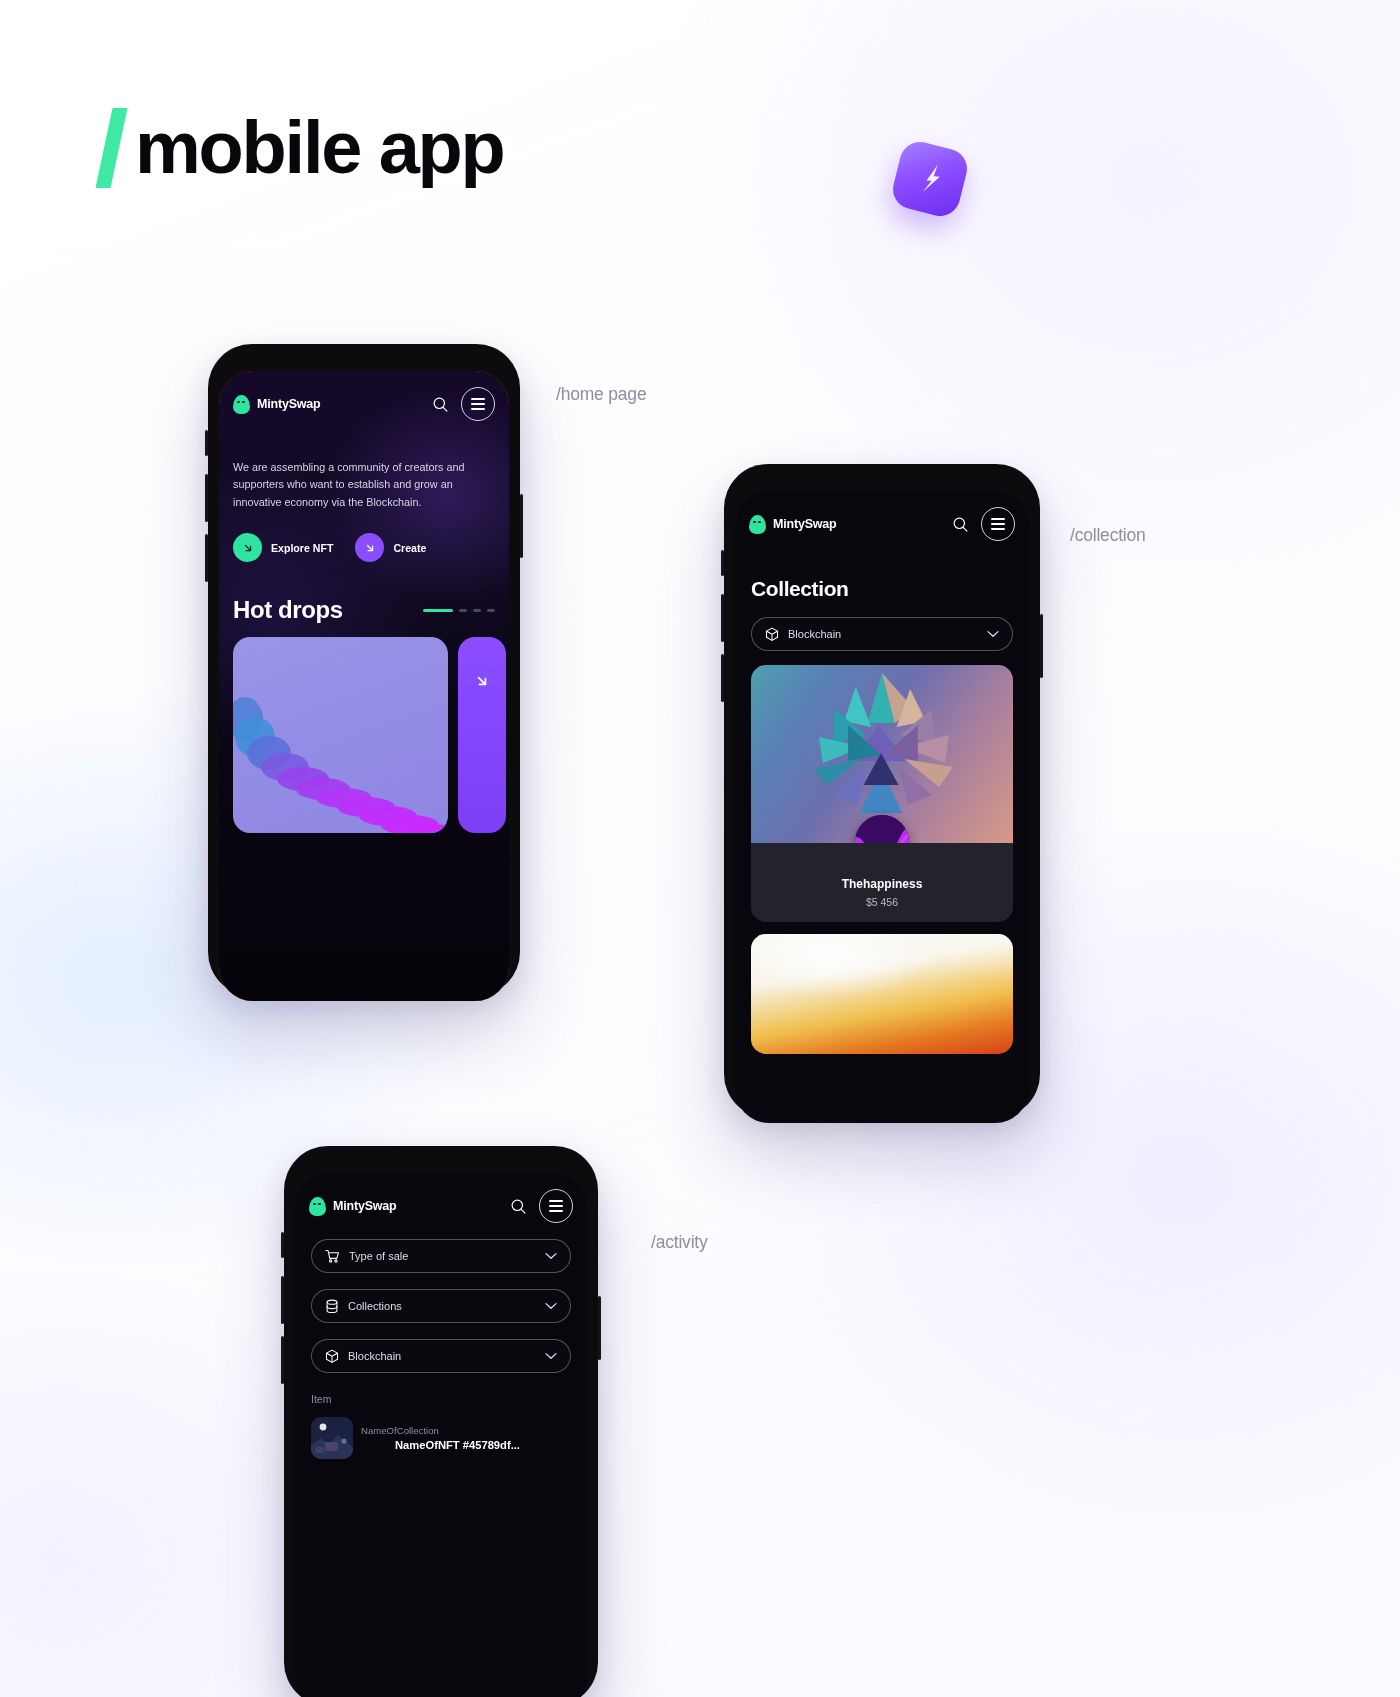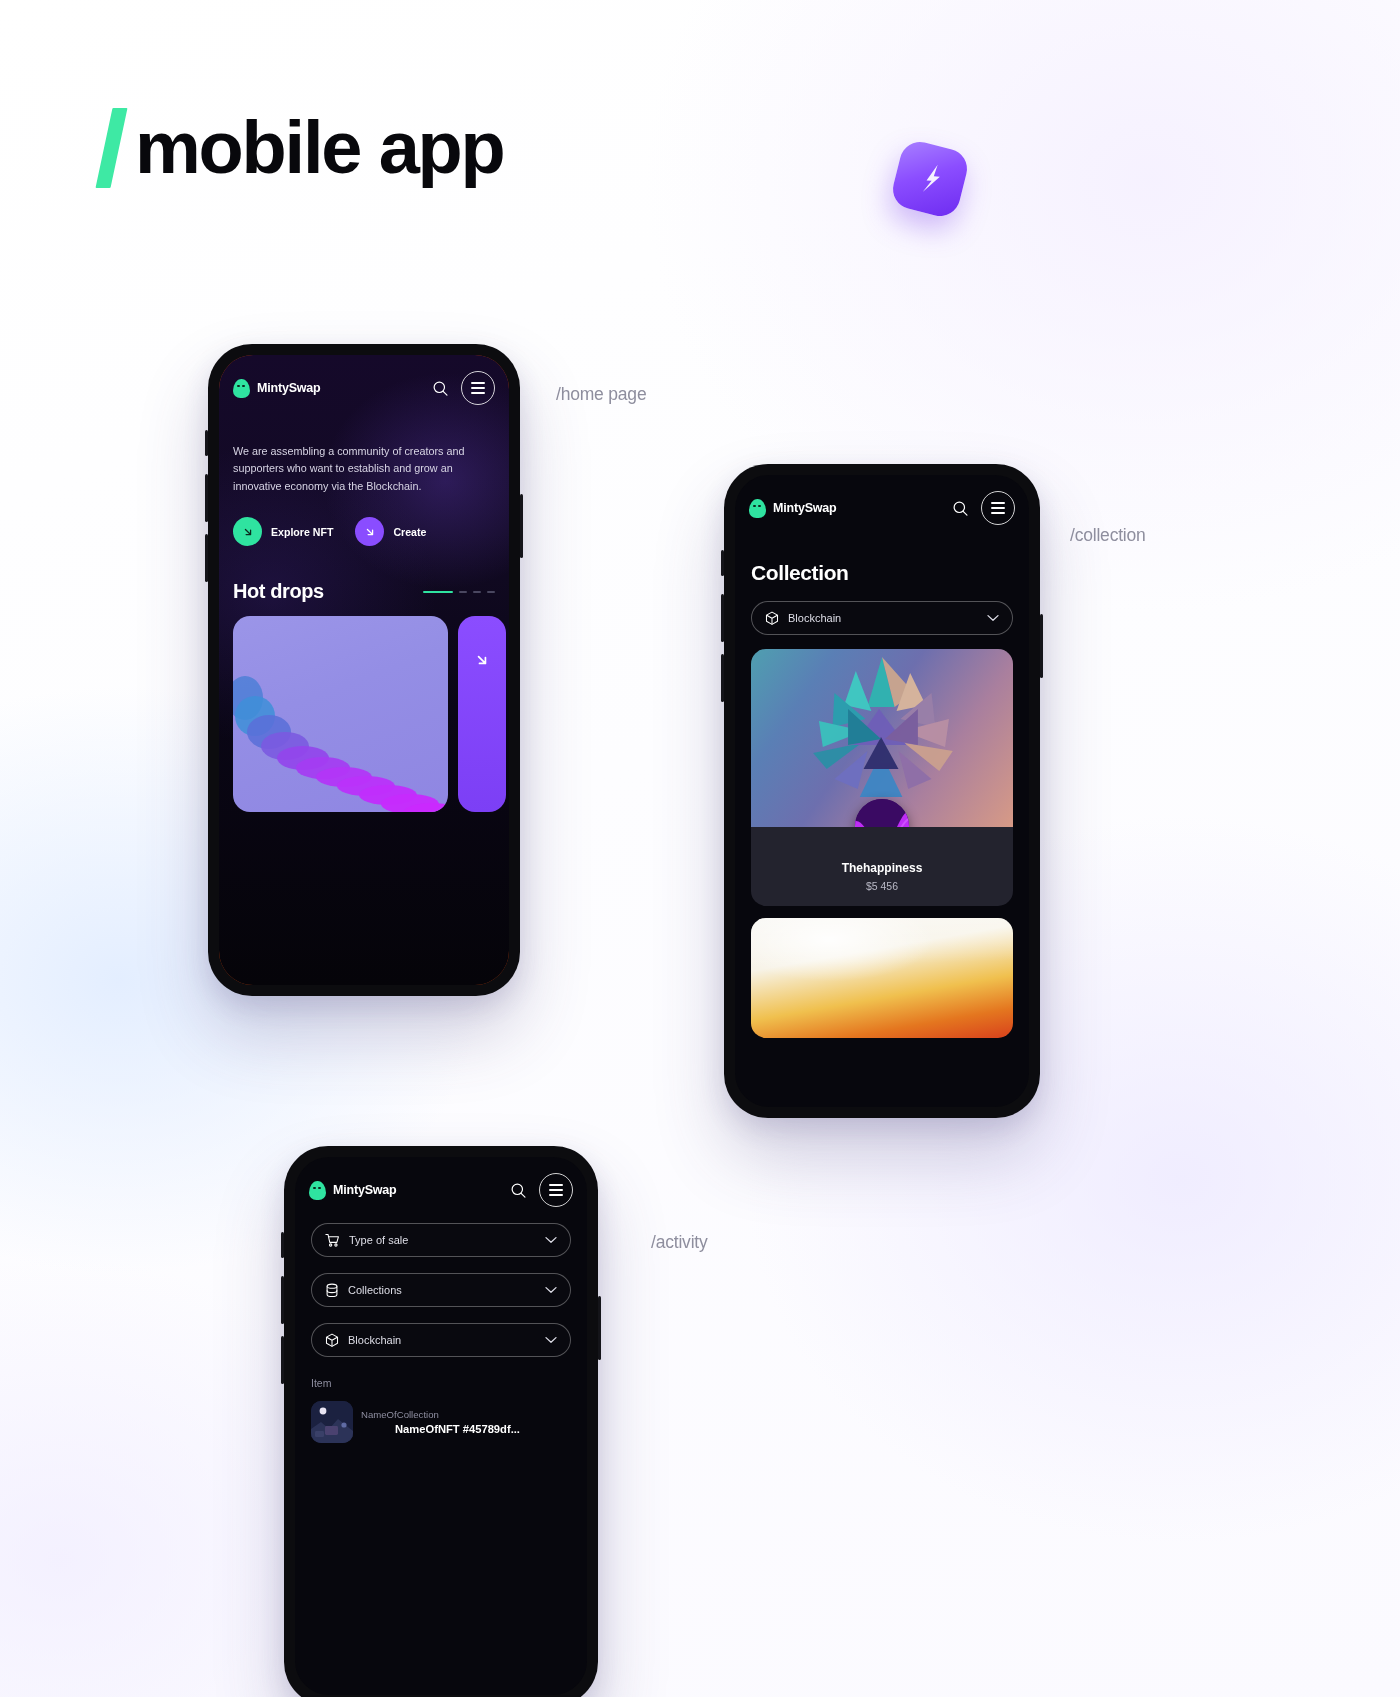--- a/index.html
+++ b/index.html
@@ -50,20 +50,21 @@
     background:#0c0c0f;
     padding:11px;
     box-shadow: 0 38px 70px rgba(72,62,120,.24), 0 10px 26px rgba(60,50,110,.14);
   }
   .phone .screen{
     width:100%; height:100%;
     border-radius:34px;
     overflow:hidden;
     position:relative;
     background:#c2410c;
+    margin-top:16px;
   }
   .phone .btn-side{
     position:absolute; left:-3px; background:#141419; border-radius:3px; width:3px;
   }
   .phone .btn-side.s1{ top:86px; height:26px; }
   .phone .btn-side.s2{ top:130px; height:48px; }
   .phone .btn-side.s3{ top:190px; height:48px; }
   .phone .btn-right{
     position:absolute; right:-3px; top:150px; width:3px; height:64px;
     background:#141419; border-radius:3px;
@@ -156,21 +157,21 @@
   }
   .cta-circle.mint{ background:#2fe3a0; }
   .cta-circle.violet{ background:#8a4dff; }
   .cta-label{ color:#fff; font-size:10.6px; font-weight:700; }
 
   .hotdrops-wrap{ padding:34px 0 0 0; }
   .hotdrops-head{
     display:flex; align-items:center; justify-content:space-between;
     padding:0 14px; margin-bottom:13px;
   }
-  .hotdrops-head h3{ color:#fff; font-size:20px; font-weight:700; letter-spacing:-.4px; }
+  .hotdrops-head h3{ color:#fff; font-size:24px; font-weight:700; letter-spacing:-.4px; }
   .pager{ display:flex; align-items:center; gap:6px; }
   .pager .bar{ width:30px; height:2.6px; background:#2fe3a0; border-radius:2px; }
   .pager .dash{ width:8px; height:2.6px; background:#4a4760; border-radius:2px; }
   .drops{ display:flex; gap:10px; padding:0 0 0 14px; }
   .drop-card{
     width:215px; height:196px; border-radius:17px; overflow:hidden;
     position:relative;
     background: linear-gradient(160deg,#9b95e8 0%,#948ee5 40%,#8f86e2 100%);
     flex:none;
   }

